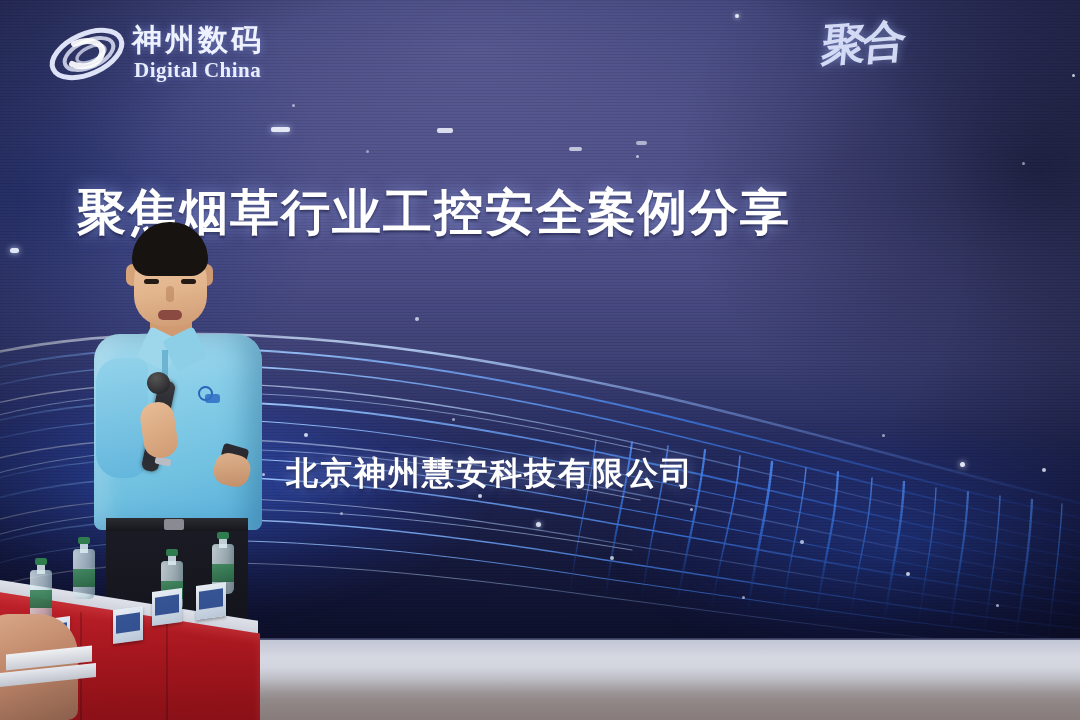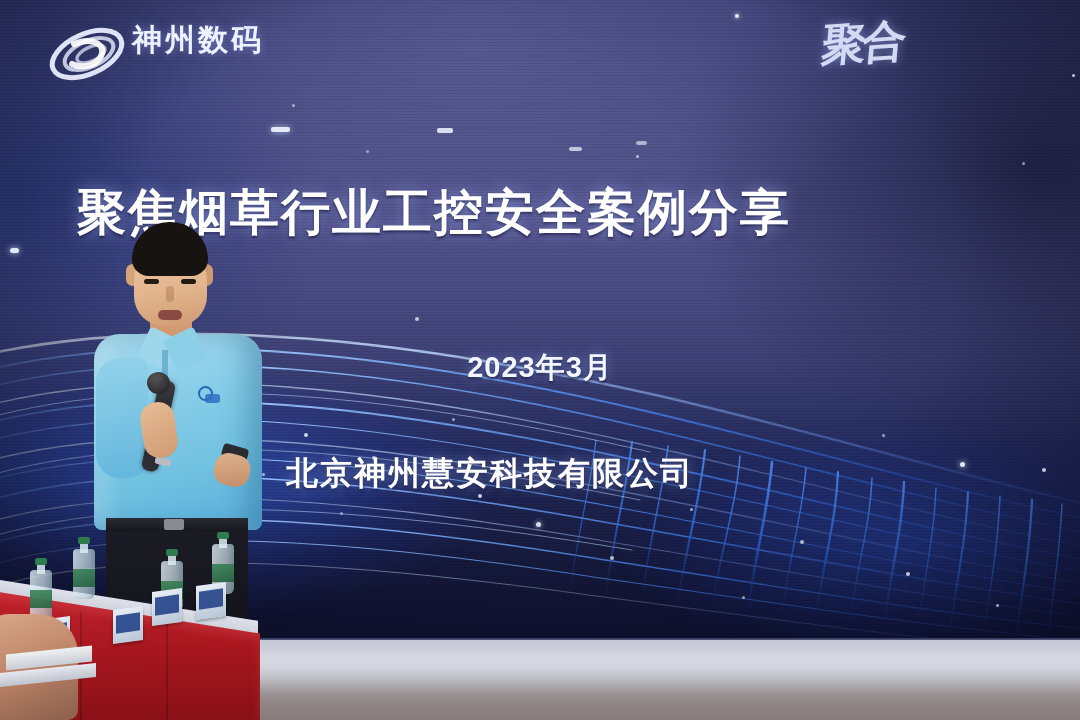--- a/index.html
+++ b/index.html
@@ -323,28 +323,28 @@
     <div class="logo">
       <svg class="mark" viewBox="0 0 82 60">
         <g fill="none" stroke="#e8ecff" stroke-linecap="round">
           <ellipse cx="41" cy="30" rx="37" ry="20" transform="rotate(-24 41 30)" stroke-width="5" opacity="0.95"></ellipse>
           <ellipse cx="43" cy="30" rx="26" ry="13" transform="rotate(-24 43 30)" stroke-width="4" opacity="0.8"></ellipse>
           <ellipse cx="45" cy="30" rx="15" ry="7" transform="rotate(-24 45 30)" stroke-width="3.4" opacity="0.7"></ellipse>
         </g>
         <path d="M28 20 C 48 12, 62 22, 54 34 C 48 43, 34 44, 26 40" fill="none" stroke="#ffffff" stroke-width="6" stroke-linecap="round" opacity="0.92"></path>
       </svg>
       <div class="cn">神州数码</div>
+      <div class="en">Digital China</div>
     </div>
 
     <div class="event">
       <div class="ju">聚合</div>
     </div>
 
     <div class="slide-title">聚焦烟草行业工控安全案例分享</div>
-    <div class="slide-date">2023年3月</div>
     <div class="slide-org">北京神州慧安科技有限公司</div>
   </div>
 
   <div class="floor-edge"></div>
   <div class="floor"></div>
   <div class="floor-shadow"></div>
 
   <div class="speaker">
     <div class="sp-pants"></div>
     <div class="sp-legsplit"></div>

